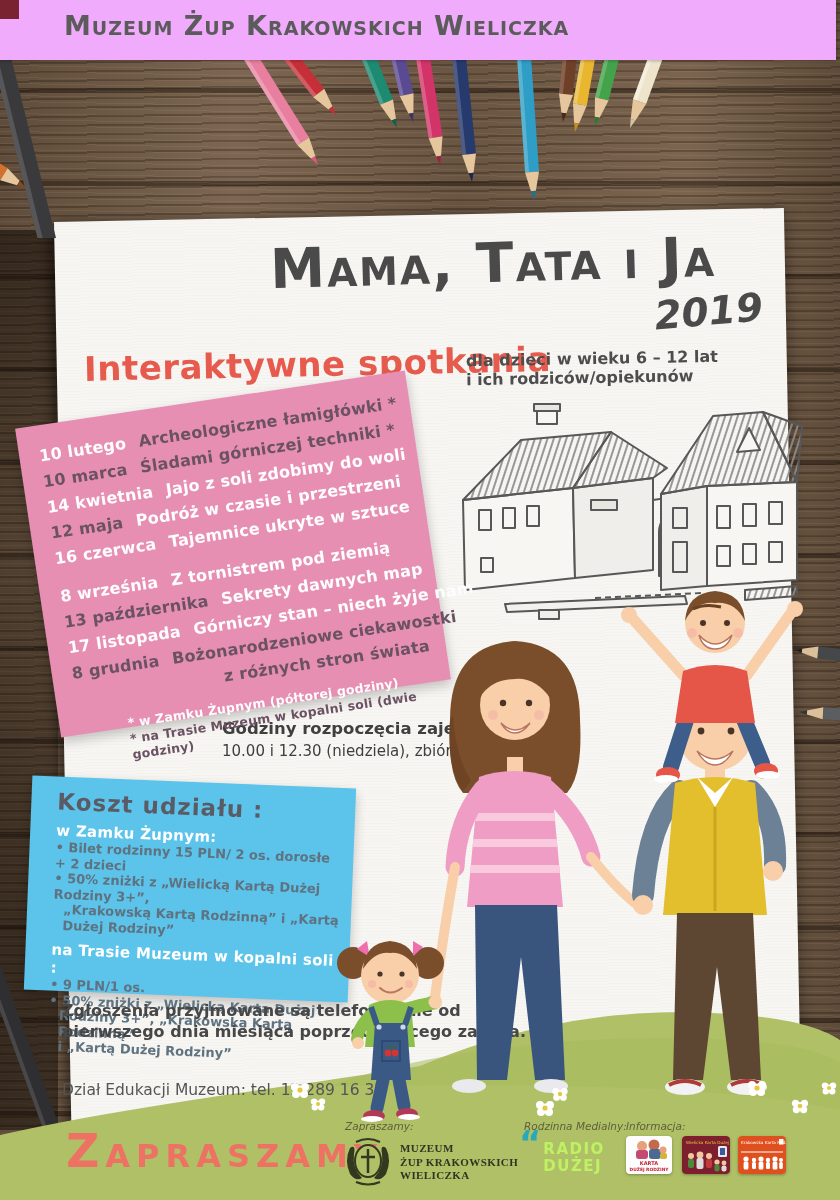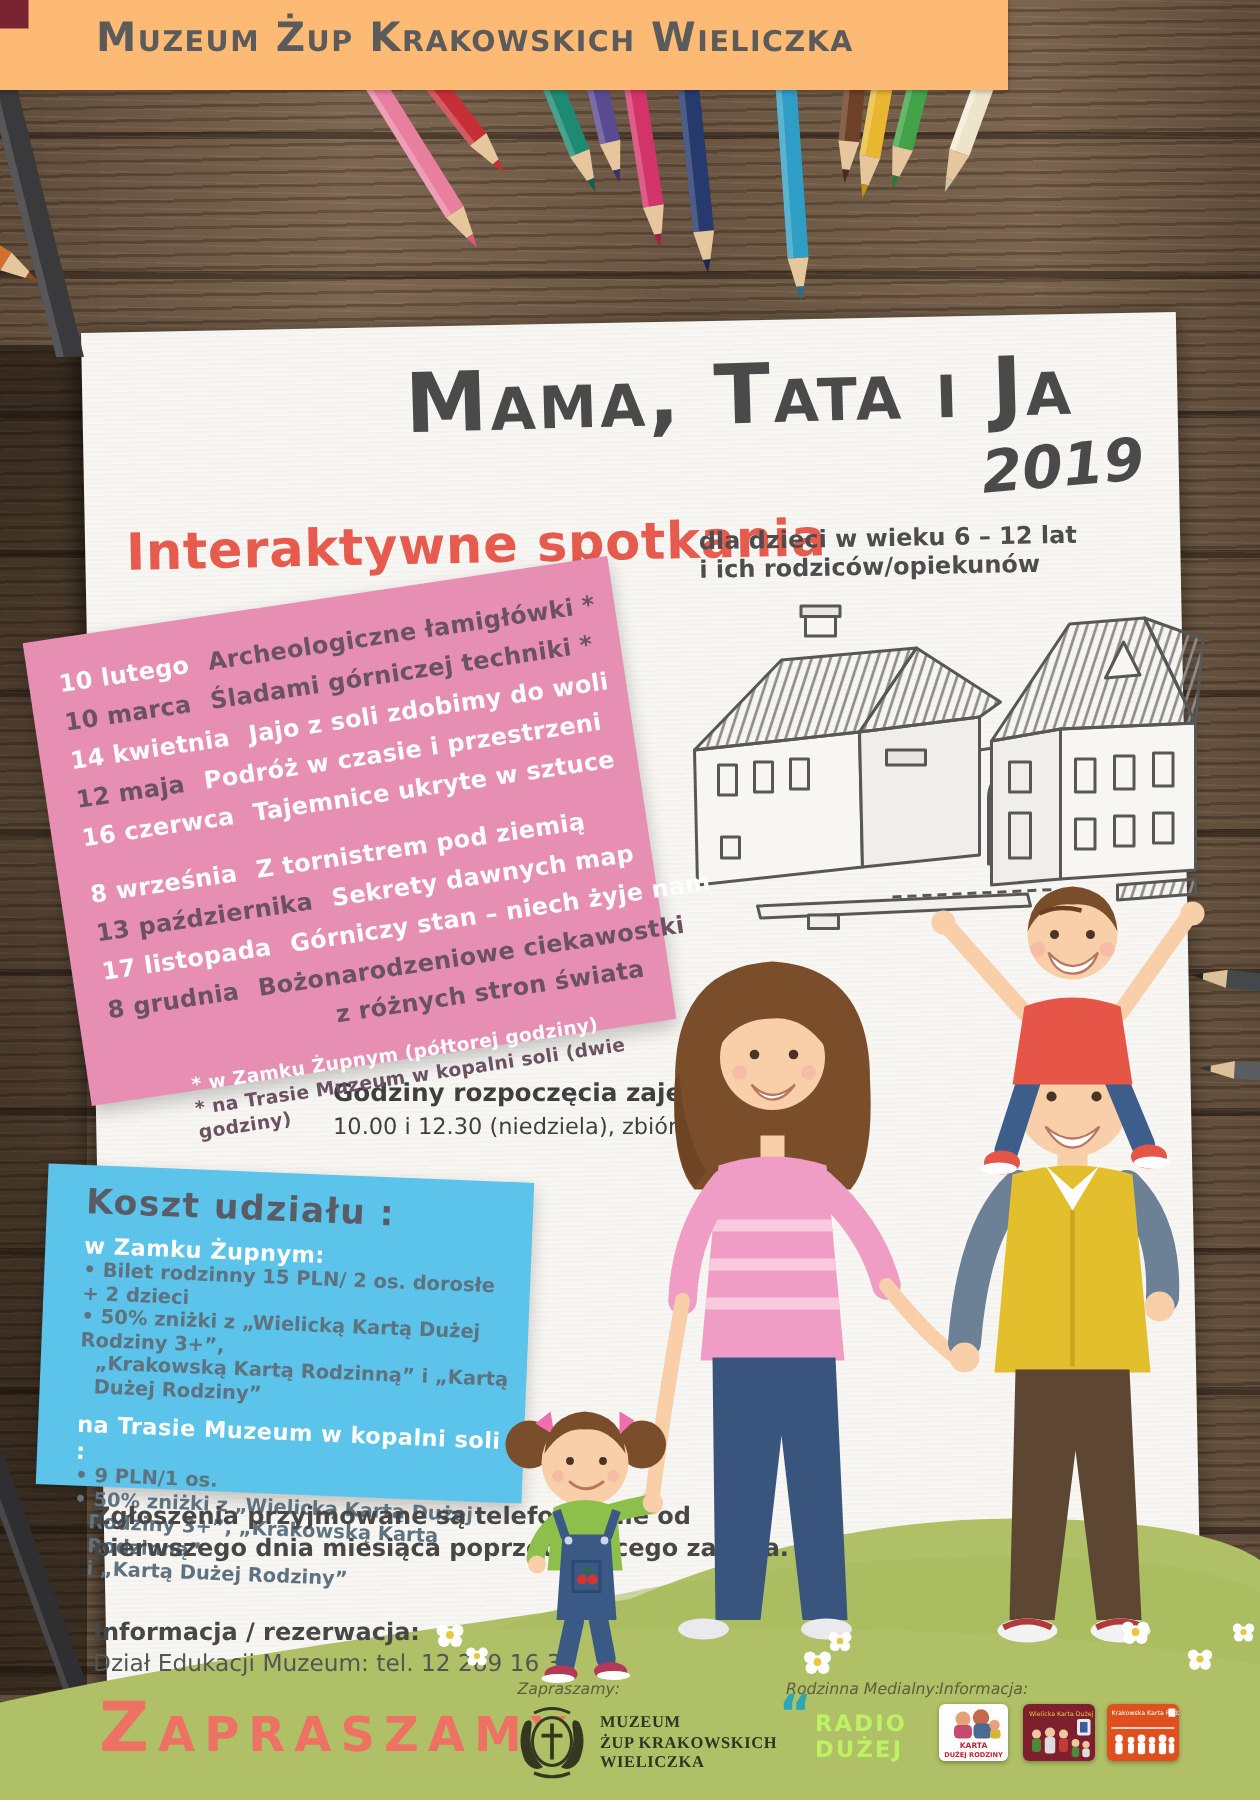--- a/index.html
+++ b/index.html
@@ -11,21 +11,21 @@
   #wood{inset:0;
     background:
       repeating-linear-gradient(179deg, rgba(30,18,10,.28) 0 2px, rgba(0,0,0,0) 2px 9px),
       repeating-linear-gradient(1deg, rgba(255,238,214,.06) 0 1px, rgba(0,0,0,0) 1px 6px),
       repeating-linear-gradient(180deg, rgba(0,0,0,0) 0 88px, rgba(22,13,7,.45) 88px 93px),
       linear-gradient(90deg,#5f4c3a,#7d6752 28%,#6a5542 55%,#7b654f 82%,#5e4b39);}
   #wood-left-shade{left:0;top:230px;width:58px;height:900px;
     background:linear-gradient(180deg,rgba(15,9,4,.55),rgba(15,9,4,.18) 35%,rgba(15,9,4,.5) 80%);}
 
   
-  #header{left:0;top:0;width:672px;height:60px;background:#fdba74;z-index:40;
+  #header{left:0;top:0;width:836px;height:60px;background:#f0abfc;z-index:40;
     box-shadow:0 1px 3px rgba(0,0,0,.25);}
   #header .t{margin:10px 0 0 64px;font-variant:small-caps;font-size:27px;letter-spacing:1px;
     color:#5b5b5b;font-weight:600;}
   #corner-square{left:0;top:0;width:19px;height:19px;background:#7a2330;z-index:41;}
 
   
   #sheet{left:54px;top:222px;width:730px;height:935px;background:#f7f6f3;z-index:2;
     transform:rotate(-1.1deg);transform-origin:top left;
     box-shadow:0 4px 18px rgba(0,0,0,.4), -6px 2px 10px rgba(0,0,0,.25);
     background-image:repeating-linear-gradient(0deg,rgba(0,0,0,.015) 0 1px,rgba(0,0,0,0) 1px 3px);}
@@ -315,21 +315,20 @@
   <div class="bl bullet">50% zniżki z „Wielicką Kartą Dużej</div>
   <div class="bl ind">Rodziny 3+”, „Krakowską Kartą Rodzinną”</div>
   <div class="bl ind">i  „Kartą Dużej Rodziny”</div>
 </div>
 
 <div id="registration" class="abs">
   <div>Zgłoszenia przyjmowane są telefonicznie od</div>
   <div>pierwszego dnia miesiąca poprzedzającego zajęcia.</div>
 </div>
 <div id="contact" class="abs">
-  <div class="h">Informacja / rezerwacja:</div>
   <div class="l">Dział Edukacji Muzeum:  tel. 12 289 16 33</div>
 </div>
 
 <svg id="hill" class="abs" width="840" height="210" viewBox="0 0 840 210">
   <path d="M0,145 C150,112 300,96 420,76 C540,26 640,18 730,24 C790,28 822,38 840,50 L840,210 L0,210 Z" fill="#b0c066"></path>
   <path d="M330,96 C440,56 620,40 760,52 C800,56 826,64 840,72 L840,120 C700,90 480,96 330,96 Z" fill="#a7b95c" opacity=".55"></path>
 </svg>
 
 <svg id="family" class="abs" width="530" height="555" viewBox="0 0 530 555">
 

